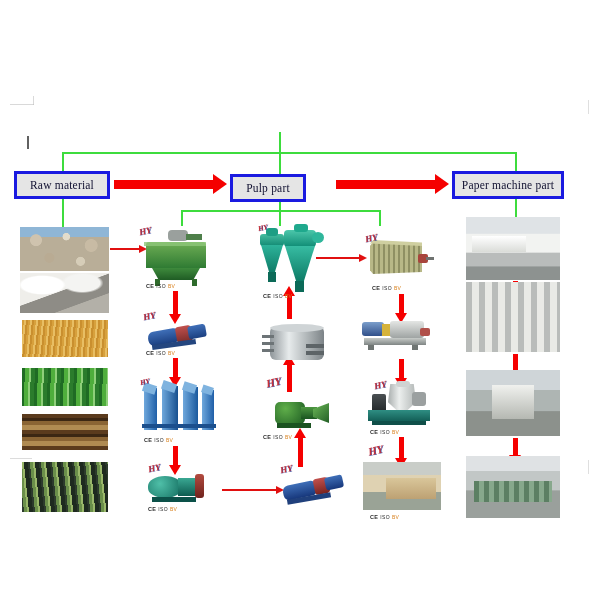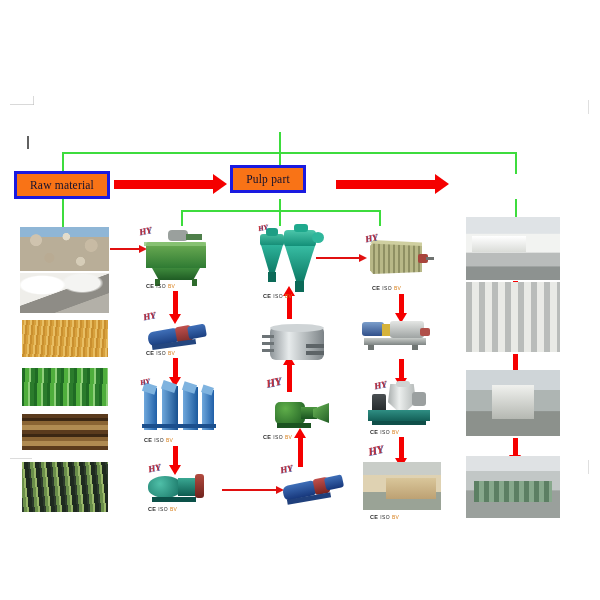--- a/index.html
+++ b/index.html
@@ -1,21 +1,21 @@
 <!DOCTYPE html>
 <html><head>
 <meta charset="utf-8">
 <style>
   html,body{margin:0;padding:0;background:#ffffff;}
   body{width:600px;height:600px;position:relative;overflow:hidden;
        font-family:"Liberation Serif",serif;}
   #stage{position:absolute;left:0;top:0;width:600px;height:600px;}
 
   
-  .fbox{position:absolute;border:3px solid #1a1ae0;background:#f97316;
+  .fbox{position:absolute;border:3px solid #1a1ae0;background:#e5e5e5;
         color:#101030;display:flex;align-items:center;justify-content:center;
         font-size:11.5px;letter-spacing:.2px;box-sizing:border-box;}
   .fbox.pale{background:#ccf2fa;}
 
   
   .gl{position:absolute;background:#3ddc3d;}
   .gh{height:2px;}
   .gv{width:2px;}
 
   
@@ -125,24 +125,27 @@
   <div class="gl gh" style="left:181px;top:210px;width:198px;"></div>
   <div class="gl gv" style="left:181px;top:210px;height:16px;"></div>
   <div class="gl gv" style="left:279px;top:210px;height:16px;"></div>
   <div class="gl gv" style="left:379px;top:210px;height:16px;"></div>
 
 
   <div class="fbox" style="left:14px;top:171px;width:96px;height:28px;">
     <span>Raw material</span>
   </div>
 
-  <div class="fbox" style="left:230px;top:165px;width:76px;height:28px;text-align:right;">
+  <div class="fbox" style="left:230px;top:174px;width:76px;height:28px;text-align:right;">
     <span>Pulp part</span>
   </div>
 
+  <div class="fbox" style="left:452px;top:171px;width:112px;height:28px;">
+    <span>Paper machine part</span>
+  </div>
 
   <div class="rarrow" style="left:114px;top:180px;width:100px;"></div>
   <div class="rarrow" style="left:336px;top:180px;width:100px;"></div>
 
   <div class="photo" style="left:20px;top:227px;width:89px;height:44px;">
       <div class="inner tex-waste"></div>
     </div>
   <div class="photo" style="left:20px;top:273px;width:89px;height:40px;">
       <div class="inner tex-pulpwhite"></div>
     </div>

